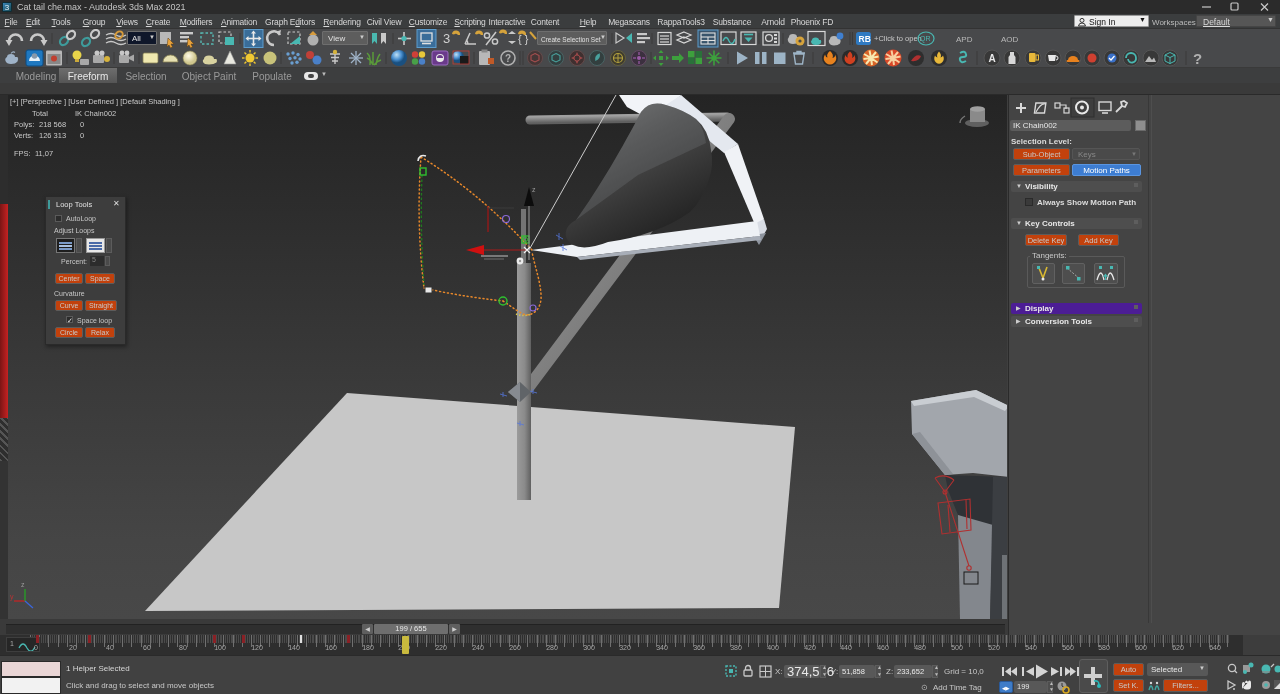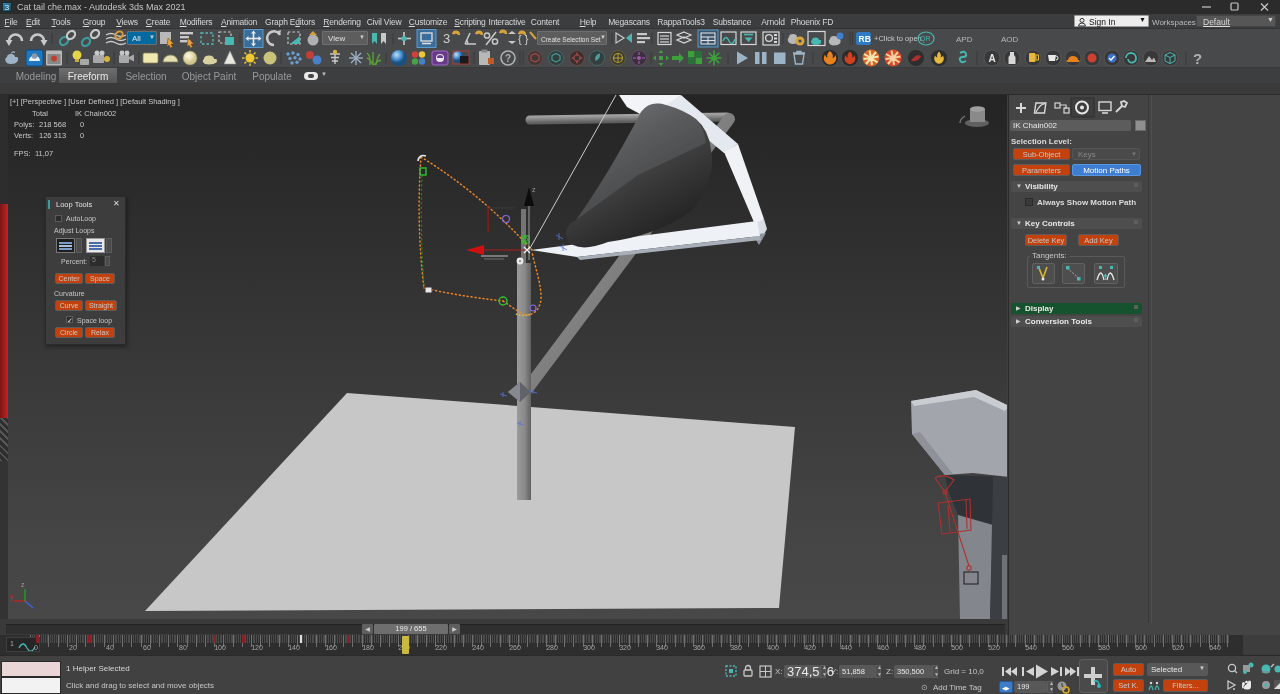--- a/index.html
+++ b/index.html
@@ -194,21 +194,21 @@
       <line x1="850" y1="3" x2="850" y2="16" stroke="#3a3a3a"></line>
         <line x1="852.5" y1="3" x2="852.5" y2="16" stroke="#3a3a3a"></line>
       <rect x="856" y="3" width="15" height="13" rx="2.5" fill="#2f7ac2"></rect>
       <text x="858.5" y="12.8" font-size="8.5" font-weight="bold" fill="#fff" font-family="Liberation Sans">RB</text>
       <text x="874" y="12" font-size="7.5" fill="#c9c9c9" font-family="Liberation Sans">+Click to open</text>
       <ellipse cx="926" cy="9.5" rx="8" ry="6.5" fill="none" stroke="#49b8b2" stroke-width="1.2"></ellipse>
       <text x="920" y="12" font-size="7" fill="#49b8b2" font-family="Liberation Sans">QR</text>
       <text x="956" y="12.5" font-size="8" fill="#b8b8b8" font-family="Liberation Sans">APD</text>
       <text x="1001" y="12.5" font-size="8" fill="#b8b8b8" font-family="Liberation Sans">AOD</text>
     </svg>
-    <div class="abs" style="left:127px;top:2px;width:30px;height:14px;background:#0369a1;border:1px solid #6e6e6e;border-radius:1px;">
+    <div class="abs" style="left:127px;top:2px;width:30px;height:14px;background:#0f172a;border:1px solid #6e6e6e;border-radius:1px;">
       <span class="abs" style="left:4px;top:2px;font-size:8px;color:#e0e0e0;">All</span>
       <span class="abs" style="left:21px;top:2px;font-size:6px;color:#ccc;">▼</span>
     </div>
     <div class="abs" style="left:322px;top:2px;width:46px;height:14px;background:#5d5d5d;border:1px solid #6e6e6e;border-radius:1px;">
       <span class="abs" style="left:5px;top:2px;font-size:8px;color:#e0e0e0;">View</span>
       <span class="abs" style="left:36px;top:2px;font-size:6px;color:#ccc;">▼</span>
     </div>
     <div class="abs" style="left:537px;top:2px;width:70px;height:14px;background:#5d5d5d;border:1px solid #6e6e6e;border-radius:1px;">
       <span class="abs" style="left:3px;top:4px;font-size:6.5px;color:#e0e0e0;">Create Selection Set</span>
       <span class="abs" style="left:62px;top:2px;font-size:6px;color:#ccc;">▼</span>
@@ -622,21 +622,21 @@
         </svg>
     </div>
     <div class="abs" style="left:85px;top:168px;width:24px;height:21px;background:#4e4e4e;border:1px solid #616161;border-radius:2px;">
       <svg width="22" height="19">
           <path d="M2,16 Q6,2 9,16 M12,16 Q15,2 19,16" stroke="#e8e8e8" stroke-width="1.3" fill="none"></path>
           <path d="M10.5,16 l0,-5 M8.5,13 l2,-2.5 2,2.5" stroke="#49b8b2" stroke-width="1.2" fill="none"></path>
           <rect x="4" y="2" width="3" height="3" fill="#49b8b2"></rect>
           <rect x="15" y="2" width="3" height="3" fill="#49b8b2"></rect>
         </svg>
     </div>
-    <div class="abs" style="left:2px;top:208px;width:131px;height:11px;background:#14532d;border-radius:2px;">
+    <div class="abs" style="left:2px;top:208px;width:131px;height:11px;background:#4c1d95;border-radius:2px;">
       <span class="abs" style="left:5px;top:1px;font-size:6px;color:#ccc;">▶</span>
       <span class="abs" style="left:14px;top:1px;font-size:8px;font-weight:bold;color:#e8e8e8;">Display</span>
       <span class="abs" style="left:123px;top:2px;width:4px;height:4px;background:#5e5e5e;"></span>
     </div>
     <div class="abs" style="left:2px;top:221px;width:131px;height:11px;background:#4e4e4e;border-radius:2px;">
       <span class="abs" style="left:5px;top:1px;font-size:6px;color:#ccc;">▶</span>
       <span class="abs" style="left:14px;top:1px;font-size:8px;font-weight:bold;color:#e8e8e8;">Conversion Tools</span>
       <span class="abs" style="left:123px;top:2px;width:4px;height:4px;background:#5e5e5e;"></span>
     </div>
   </div>
@@ -717,21 +717,21 @@
         <span style="position:absolute;left:1px;top:-2px;font-size:5px;color:#bbb;">▲</span>
         <span style="position:absolute;left:1px;top:5px;font-size:5px;color:#bbb;">▼</span>
       </div>
     <span class="abs" style="left:831px;top:11px;font-size:8px;color:#c8c8c8;">Y:</span>
     <div class="field" style="left:839px;top:9px;width:36px;height:13px;line-height:13px;padding-left:3px;font-size:7.5px;">51,858</div>
     <div class="abs" style="left:875px;top:9px;width:6px;height:13px;background:#4e4e4e;border:1px solid #5c5c5c;">
         <span style="position:absolute;left:1px;top:-2px;font-size:5px;color:#bbb;">▲</span>
         <span style="position:absolute;left:1px;top:5px;font-size:5px;color:#bbb;">▼</span>
       </div>
     <span class="abs" style="left:886px;top:11px;font-size:8px;color:#c8c8c8;">Z:</span>
-    <div class="field" style="left:894px;top:9px;width:38px;height:13px;line-height:13px;padding-left:3px;font-size:7.5px;">350,500</div>
+    <div class="field" style="left:894px;top:9px;width:38px;height:13px;line-height:13px;padding-left:3px;font-size:7.5px;">233,652</div>
     <div class="abs" style="left:932px;top:9px;width:6px;height:13px;background:#4e4e4e;border:1px solid #5c5c5c;">
         <span style="position:absolute;left:1px;top:-2px;font-size:5px;color:#bbb;">▲</span>
         <span style="position:absolute;left:1px;top:5px;font-size:5px;color:#bbb;">▼</span>
       </div>
     <span class="abs" style="left:944px;top:11px;font-size:8px;color:#c8c8c8;">Grid = 10,0</span>
     <span class="abs" style="left:921px;top:27px;font-size:8px;color:#b8b8b8;">⊙</span>
     <span class="abs" style="left:933px;top:27px;font-size:8px;color:#c8c8c8;">Add Time Tag</span>
     <svg class="abs" style="left:997px;top:6px;" width="84" height="18">
       <g fill="#d4d4d4" stroke="none">
         <rect x="5" y="5" width="2" height="9"></rect>

